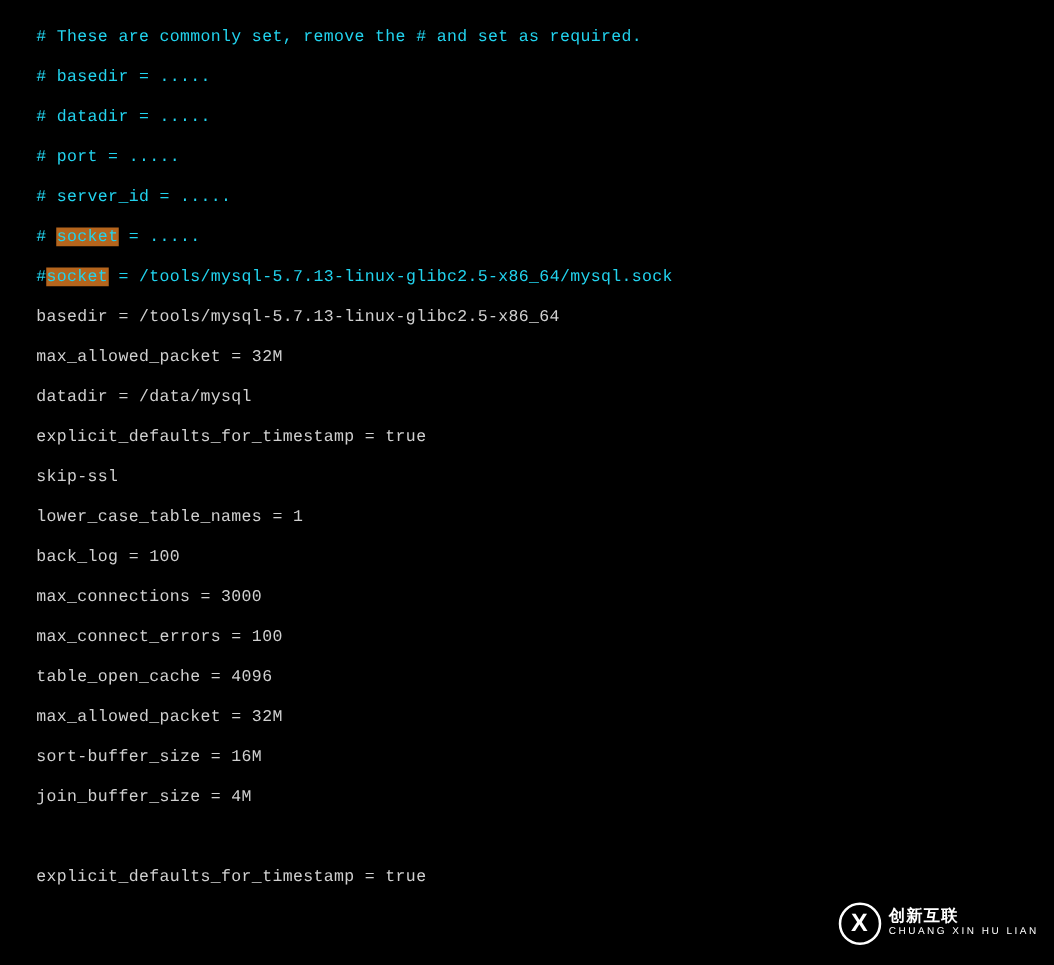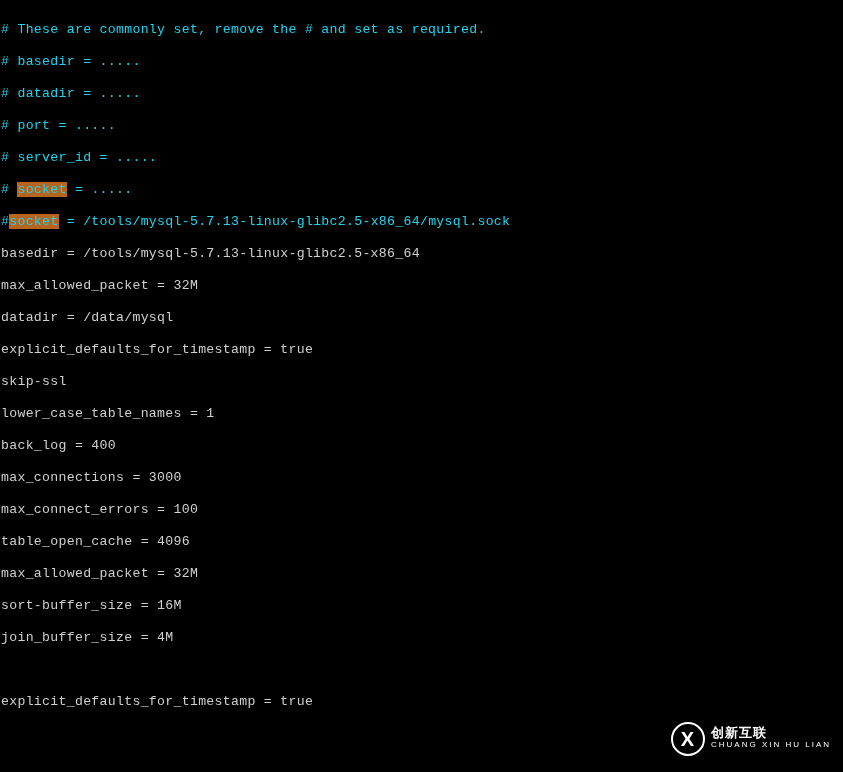--- a/index.html
+++ b/index.html
@@ -12,21 +12,21 @@
   }
   .terminal {
     font-family: "Consolas", "Courier New", monospace;
     font-size: 13.2px;
     line-height: 16px;
     color: #d0d0d0;
     white-space: pre;
     padding: 6px 0 0 1px;
     letter-spacing: 0.3px;
   }
-  .line { display: block; height: 16px; }
+  .line { display: block; height: 16px; padding-left: 28px; }
   .cyan { color: #22d3ee; }
   .hl-socket {
     background: #b5651d;
     color: #22d3ee;
     font-family: Liberation Mono, monospace;
   }
   .watermark {
     position: absolute;
     right: 12px;
     bottom: 16px;
@@ -71,21 +71,21 @@
 <span class="line cyan"># port = .....</span>
 <span class="line cyan"># server_id = .....</span>
 <span class="line"><span class="cyan"># </span><span class="hl-socket">socket</span><span class="cyan"> = .....</span></span>
 <span class="line"><span class="cyan">#</span><span class="hl-socket">socket</span><span class="cyan"> = /tools/mysql-5.7.13-linux-glibc2.5-x86_64/mysql.sock</span></span>
 <span class="line">basedir = /tools/mysql-5.7.13-linux-glibc2.5-x86_64</span>
 <span class="line">max_allowed_packet = 32M</span>
 <span class="line">datadir = /data/mysql</span>
 <span class="line">explicit_defaults_for_timestamp = true</span>
 <span class="line">skip-ssl</span>
 <span class="line">lower_case_table_names = 1</span>
-<span class="line">back_log = 400</span>
+<span class="line">back_log = 100</span>
 <span class="line">max_connections = 3000</span>
 <span class="line">max_connect_errors = 100</span>
 <span class="line">table_open_cache = 4096</span>
 <span class="line">max_allowed_packet = 32M</span>
 <span class="line">sort-buffer_size = 16M</span>
 <span class="line">join_buffer_size = 4M</span>
 <span class="line"> </span>
 <span class="line">explicit_defaults_for_timestamp = true</span>
 
 

